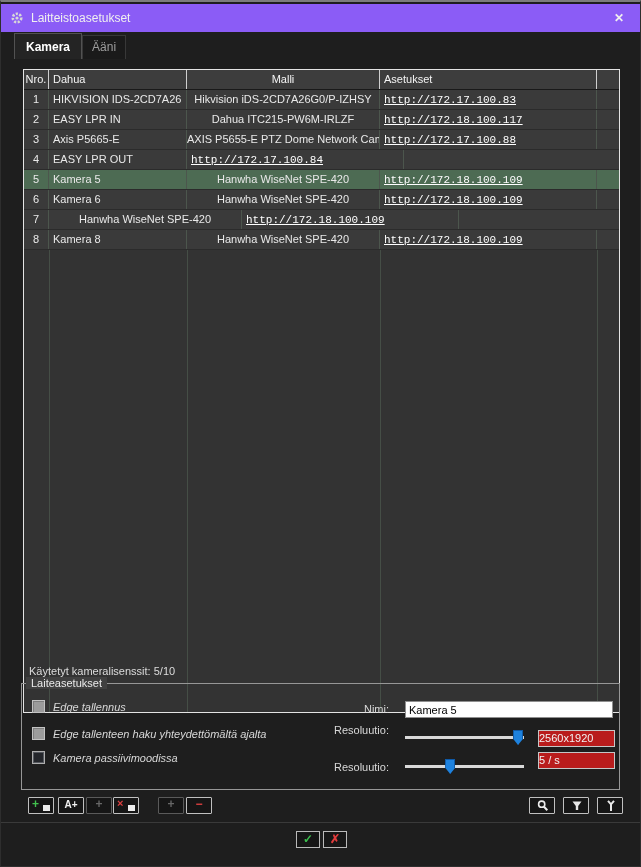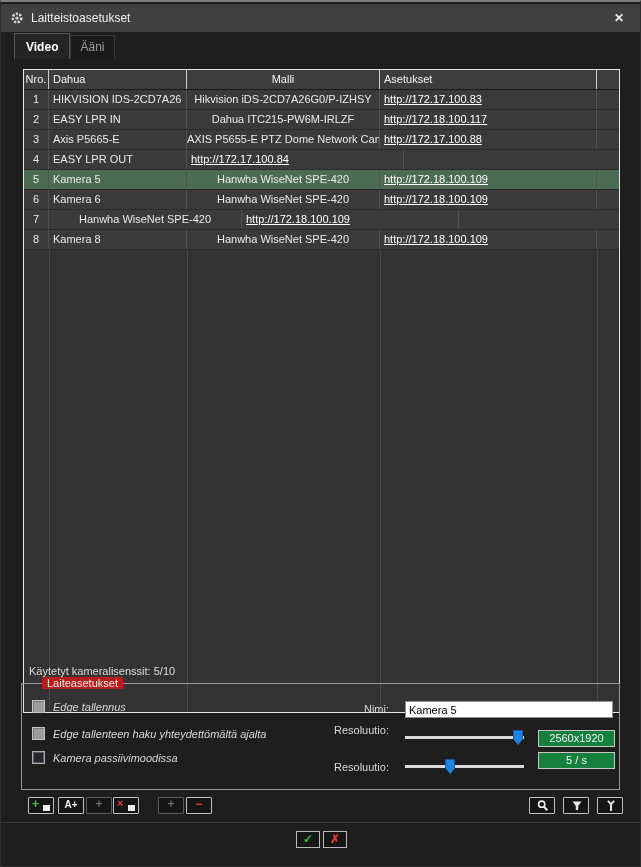--- a/index.html
+++ b/index.html
@@ -4,21 +4,21 @@
 <style>
   * { margin:0; padding:0; box-sizing:border-box; }
   html,body { background:#000; }
   body { font-family:"Liberation Sans", sans-serif; }
 
   .window { position:relative; width:641px; height:867px; background:#1e1e1e;
             border-top:2px solid #7c7c7c; border-left:1px solid #2e2e2e;
             border-right:1px solid #2e2e2e; border-bottom:1px solid #2e2e2e; overflow:hidden; }
 
   
-  .titlebar { position:absolute; top:2px; left:0; right:0; height:28px; background:#404040;
+  .titlebar { position:absolute; top:2px; left:0; right:0; height:28px; background:#8b5cf6;
               display:flex; align-items:center; padding-left:9px; }
   .title-icon { width:14px; height:14px; margin-right:7px; flex:none; }
   .title-text { color:#f0f0f0; font-size:12px; }
   .close-btn { position:absolute; right:13px; top:8px; width:16px; height:16px; color:#efefef;
                font-size:12px; font-weight:bold; text-align:center; line-height:16px; cursor:default; }
 
   
   .tabs { position:absolute; top:33px; left:13px; height:24px; display:flex; align-items:flex-end; }
   .tab { font-size:12px; padding:4px 9px 5px; border:1px solid #383838; border-bottom:none;
          background:#1a1a1a; color:#9c9c9c; }
@@ -32,49 +32,49 @@
   .t-header .c { font-size:11px; color:#f4f4f4; line-height:19px; border-right:1px solid #cfcfcf; }
   .t-row { display:flex; height:20px; background:#3a3a3a; border-bottom:1px solid #2b2b2b; flex:none; }
   .t-row.selected { background:#4d6b53; }
   .c { overflow:hidden; white-space:nowrap; font-size:11px; color:#e9e9e9; line-height:19px; flex:none; }
   .t-row .c { border-right:1px solid #4c564d; }
   .c.nro   { width:25px; text-align:center; }
   .c.nimi  { width:138px; padding-left:4px; }
   .c.malli { width:193px; text-align:center; }
   .c.aset  { width:217px; padding-left:4px; }
   .c.extra { flex:1 1 auto; border-right:none !important; }
-  .cam-link { color:#ffffff; text-decoration:underline; }
+  .cam-link { color:#ffffff; text-decoration:underline;font-family:Liberation Mono, monospace; }
   .t-fill { flex:1 1 auto; position:relative; background:#333333; }
   .t-fill .vline { position:absolute; top:0; bottom:0; width:1px; background:#454e46; }
 
   
   .license { position:absolute; left:28px; top:651px; font-size:11px; color:#dcdcdc;margin-top:12px; }
 
   
   .groupbox { position:absolute; left:20px; top:681px; width:599px; height:107px;
               border:1px solid #979797; }
-  .group-title { position:absolute; top:-7px; left:20px; background:#b91c1c; padding:0 5px;
+  .group-title { position:absolute; top:-7px; left:4px; background:#404040; padding:0 5px;
                  font-size:11px; color:#eaeaea; }
   .cb-row { position:absolute; left:10px; display:flex; align-items:center; }
   .cb { width:13px; height:13px; flex:none; margin-right:8px; }
   .cb.disabled  { background:#9c9c9c; border:1px solid #c3c3c3; box-shadow:inset 1px 1px 0 #7e7e7e; }
   .cb.unchecked { background:#24262b; border:1px solid #aeaeae; box-shadow:inset 0 0 0 1px #55585e; }
   .cb-label { font-size:11px; color:#d8d8d8;font-style:italic; }
 
   .fld-label { position:absolute; width:137px; text-align:right; font-size:11px; color:#d8d8d8; }
   .name-input { position:absolute; left:383px; top:17px; width:208px; height:17px;
                 background:#ffffff; border:1px solid #8f8f8f; color:#000; font-size:11px;
                 padding:0 3px; font-family:"Liberation Sans", sans-serif; }
   .slider { position:absolute; left:383px; width:119px; height:15px; }
   .slider .track { position:absolute; left:0; right:0; top:6px; height:3px; background:#d9d9d9; }
   .slider .thumb { position:absolute; top:0; width:10px; height:15px; background:#1e82de;
                    border:1px solid #0f5aa8;
                    clip-path:polygon(0 0,100% 0,100% 58%,50% 100%,0 58%); }
-  .val-box { position:absolute; left:516px; width:77px; height:17px; background:#15803d;
-             border:1px solid #c6c6c6; color:#f2f2f2; font-size:11px; text-align:center;
+  .val-box { position:absolute; left:516px; width:77px; height:17px; background:#b91c1c;
+             border:1px solid #c6c6c6; color:#f2f2f2; font-size:11px; text-align:left;
              line-height:15px; }
 
   
   .tb { position:absolute; top:795px; width:26px; height:17px; background:#161616;
         border:1px solid #c0c0c0; border-radius:1px; }
   .tb.disabled { border-color:#5a5a5a; }
   .tb .g-plus { position:absolute; left:3px; top:-1px; color:#42c14e; font-weight:bold; font-size:12px; }
   .tb .r-x    { position:absolute; left:3px; top:-1px; color:#e04040; font-weight:bold; font-size:11px; }
   .tb .w-sq   { position:absolute; right:3px; bottom:2px; width:7px; height:6px; background:#ececec; }
   .tb .txt    { position:absolute; left:0; right:0; top:1px; text-align:center; color:#f0f0f0;
@@ -101,21 +101,21 @@
   <div class="titlebar">
     <svg class="title-icon" viewBox="0 0 14 14">
       <circle cx="7" cy="7" r="4.2" fill="none" stroke="#d8d8d8" stroke-width="2.6" stroke-dasharray="2.2 1.4"></circle>
       <circle cx="7" cy="7" r="1.6" fill="#d8d8d8"></circle>
     </svg>
     <span class="title-text">Laitteistoasetukset</span>
   </div>
   <div class="close-btn">✕</div>
 
   <div class="tabs">
-    <div class="tab active">Video</div>
+    <div class="tab active">Kamera</div>
     <div class="tab">Ääni</div>
   </div>
 
   <div class="cam-table">
     <div class="t-header">
       <div class="c nro">Nro.</div>
       <div class="c nimi">Dahua</div>
       <div class="c malli">Malli</div>
       <div class="c aset">Asetukset</div>
       <div class="c extra"></div>

